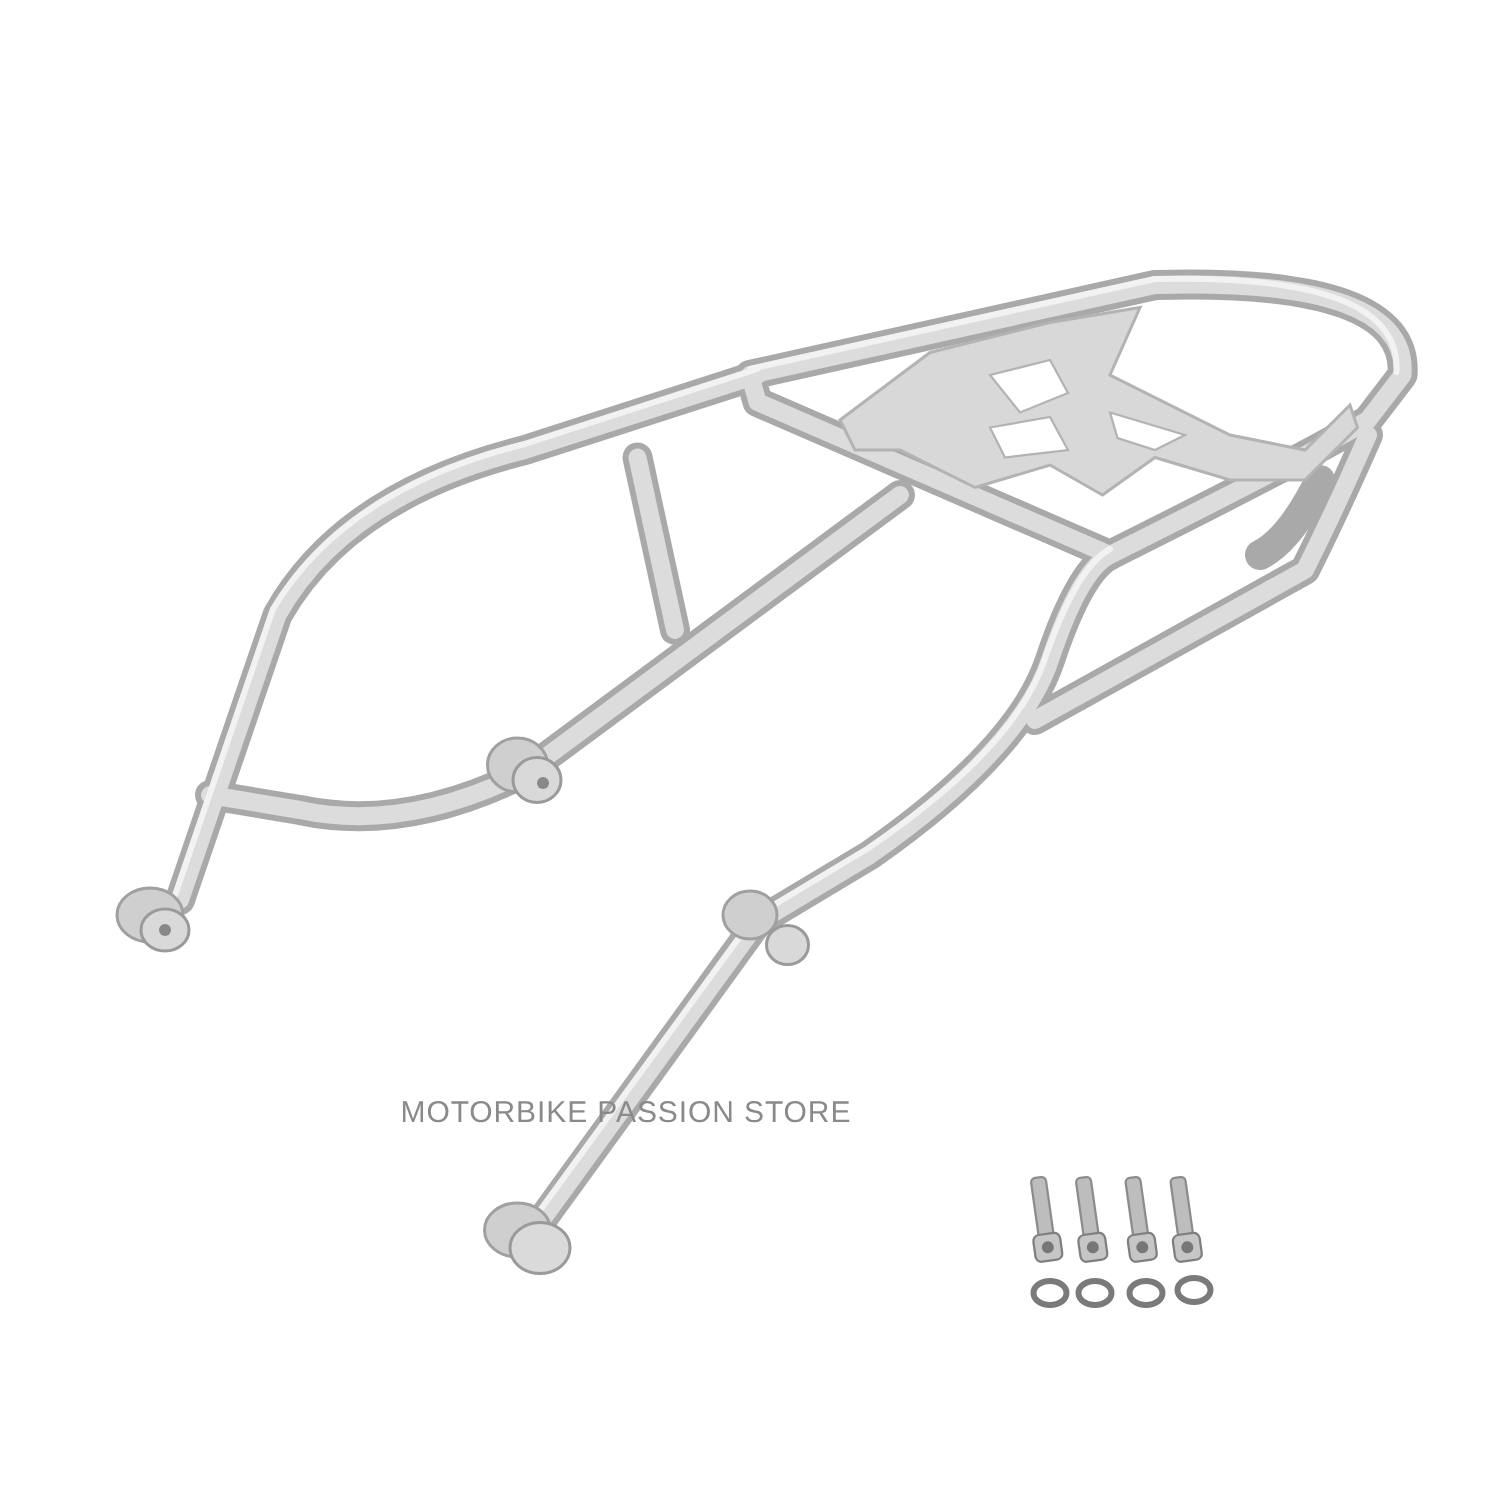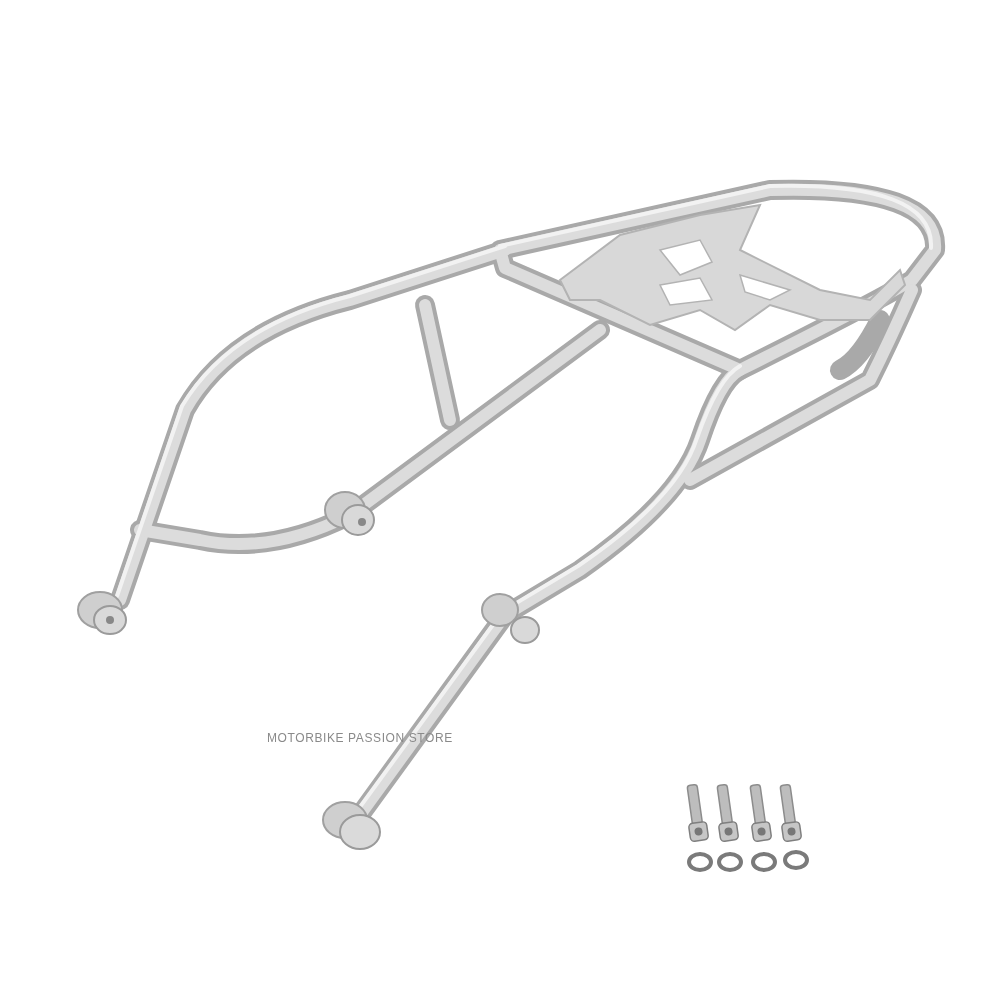--- a/index.html
+++ b/index.html
@@ -1,21 +1,21 @@
 <!DOCTYPE html>
 <html><head>
 <meta charset="utf-8">
 <style>
   html, body { margin: 0; padding: 0; background: #ffffff; }
   body { width: 1000px; height: 1000px; position: relative; overflow: hidden; font-family: "Liberation Sans", sans-serif; }
   .product-image { position: absolute; left: 0; top: 0; width: 1000px; height: 1000px; }
   .watermark {
     position: absolute; left: 267px; top: 731px;
     font-family: "Liberation Sans", sans-serif;
-    font-size: 12px; letter-spacing: 0.6px;
+    font-size: 20px; letter-spacing: 0.6px;
     color: #8a8a8a; white-space: nowrap;
   }
 </style>
 </head>
 <body>
 
 <div class="product-image">
   <svg width="1000" height="1000" viewBox="0 0 1000 1000" xmlns="http://www.w3.org/2000/svg">
     <defs>
       <linearGradient id="metal" x1="0" y1="0" x2="1" y2="1">

